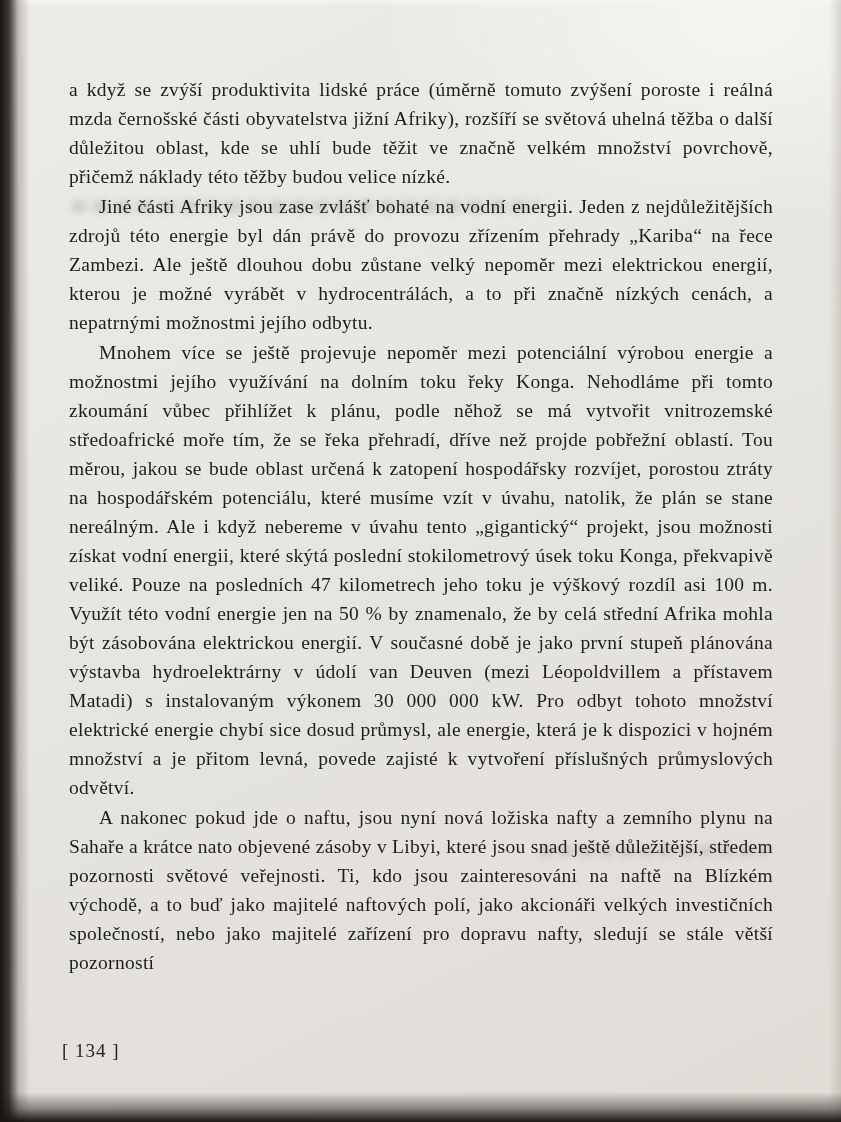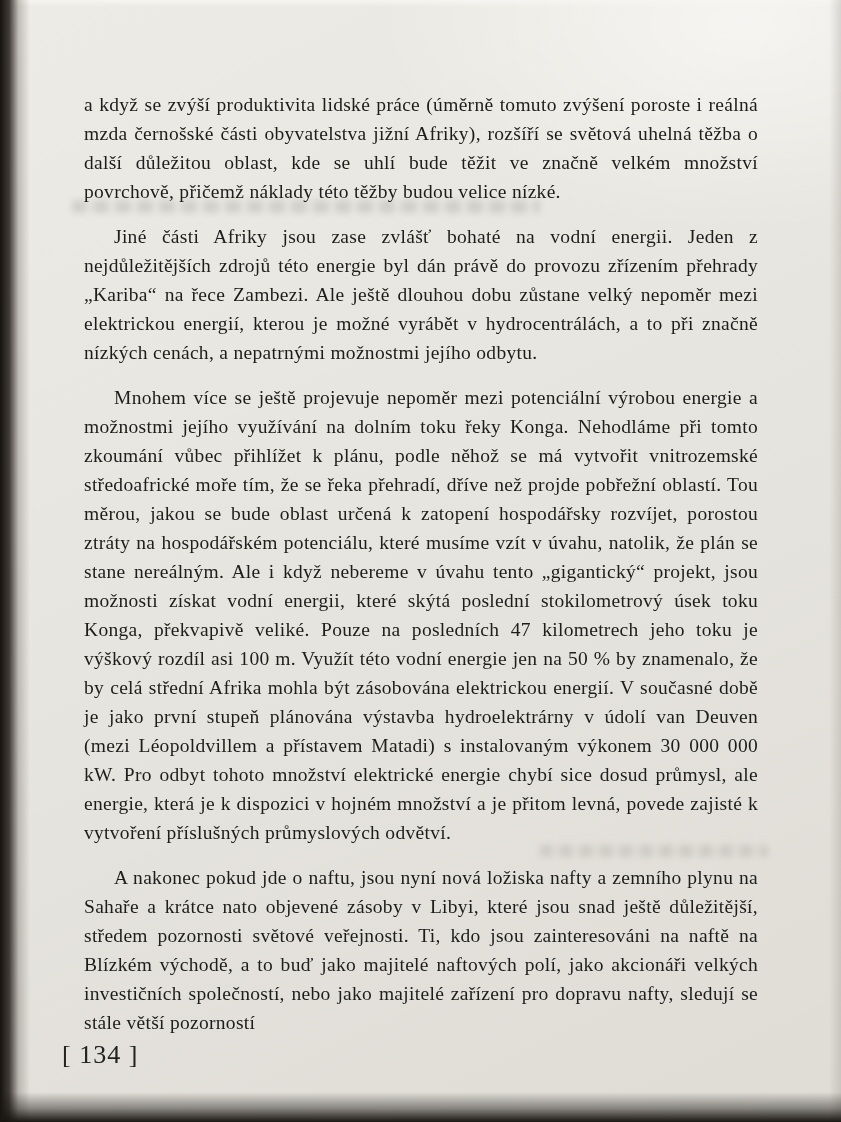--- a/index.html
+++ b/index.html
@@ -60,31 +60,31 @@
     position: absolute;
     top: 74px;
     left: 68px;
     width: 706px;
     text-align: justify;
     font-size: 19.5px;
     line-height: 29px;
     letter-spacing: 0.3px;
   }
   .para {
-    margin: 16px;
+    margin: 1px;
     text-indent: 30px;
   }
   .para.first {
     text-indent: 0;
   }
   .page-number {
     position: absolute;
     left: 62px;
     top: 1040px;
-    font-size: 26px;
+    font-size: 19px;
     letter-spacing: 1px;
     color: #23221f;
   }
 </style>
 </head>
 <body>
 
 <div class="scan">
   <div class="edge-top"></div>
   <div class="gutter"></div>

